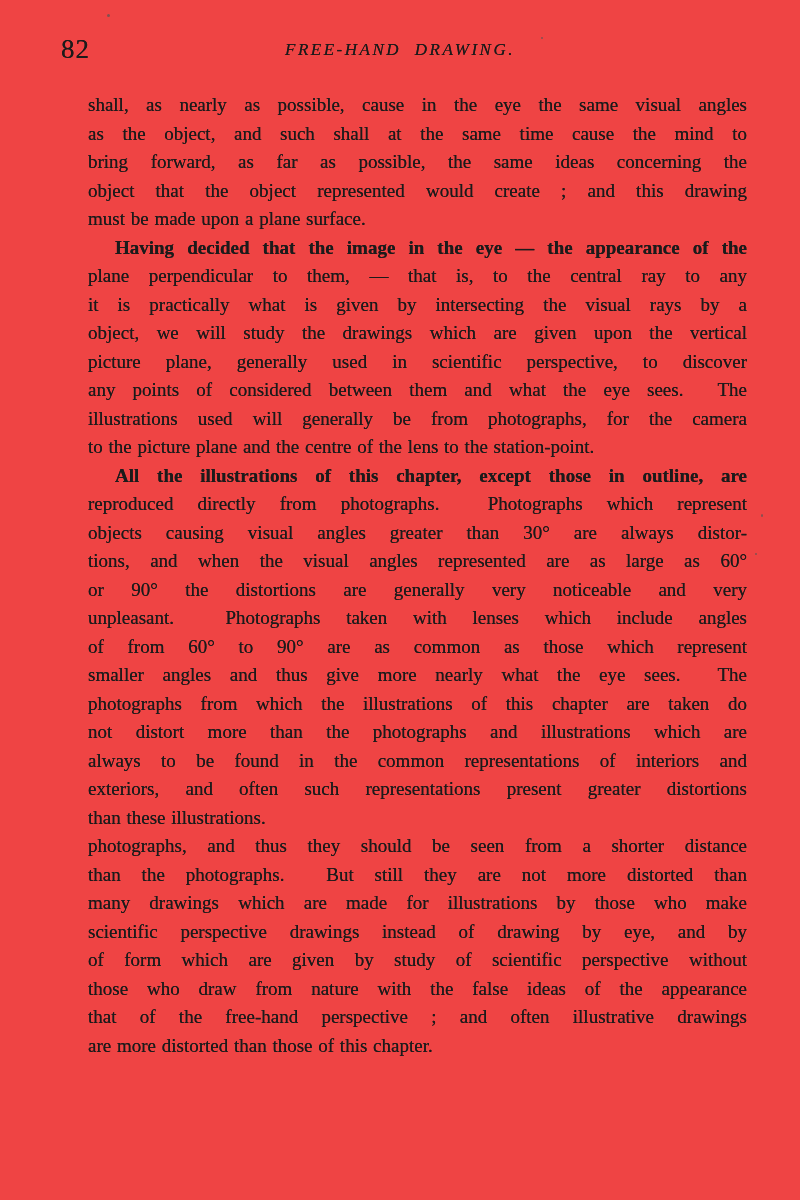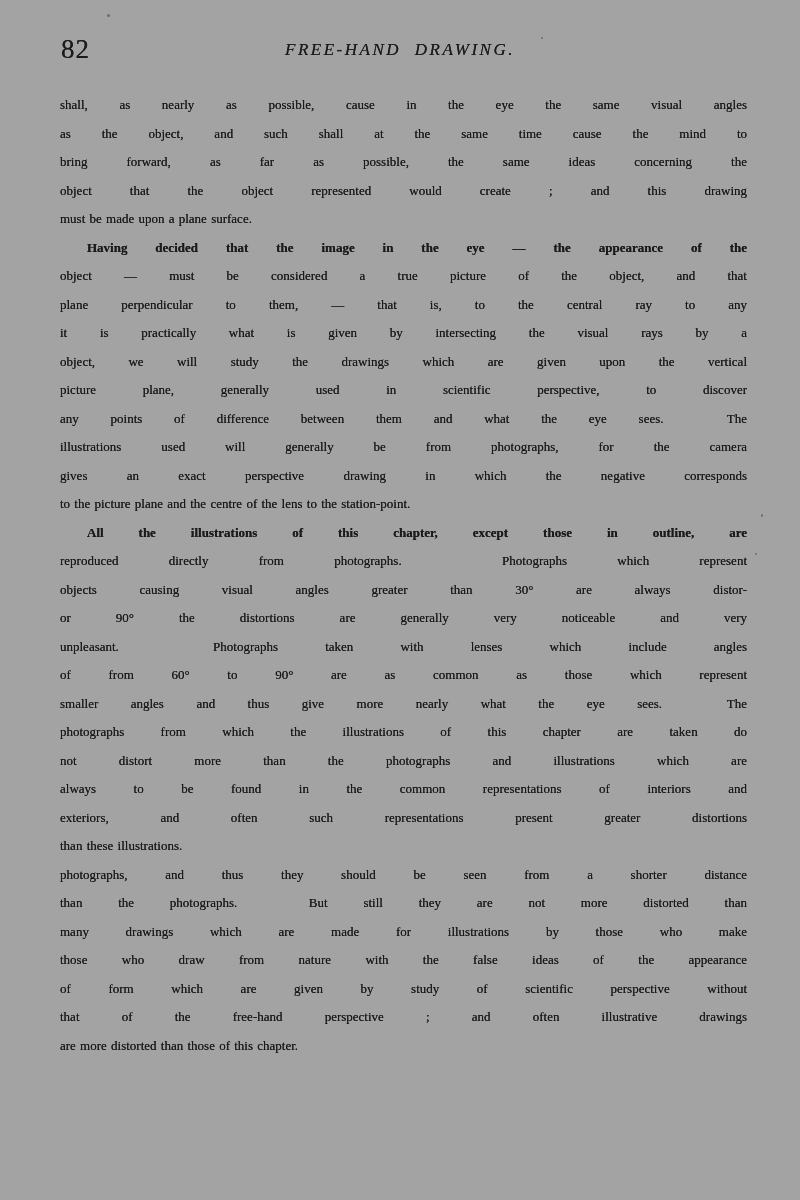--- a/index.html
+++ b/index.html
@@ -4,21 +4,21 @@
 <style>
   html, body {
     margin: 0;
     padding: 0;
     background: #ffffff;
   }
   .page {
     position: relative;
     width: 800px;
     height: 1200px;
-    background: #a3a3a3;
+    background: #ef4444;
     overflow: hidden;
     font-family: "Liberation Serif", "DejaVu Serif", serif;
     color: #1b1b1b;
   }
   
   .running-header {
     position: absolute;
     top: 34px;
     left: 0;
     width: 100%;
@@ -47,27 +47,28 @@
     text-shadow: 0 0 0.6px rgba(20,20,20,0.85);
   }
   
   .text-block {
     position: absolute;
     top: 91px;
     left: 60px;
     width: 687px;
   }
   .line {
-    font-size: 13px;
+    font-size: 19px;
     line-height: 28.5px;
     white-space: pre-wrap;
     text-align: justify;
     text-align-last: justify;
     text-shadow: 0 0 0.55px rgba(25,25,25,0.9);
     word-spacing: 1px;
+    margin-left: 28px;
   }
   .line.para-end {
     text-align-last: left;
   }
   .line.para-start {
     text-indent: 27px;
     font-weight: bold;
   }
   
   .speck {
@@ -91,46 +92,46 @@
     <span class="running-head">FREE-HAND DRAWING.</span>
   </header>
 
   <main class="text-block" id="text-block">
       <div class="line">shall, as nearly as possible, cause in the eye the same visual angles</div>
       <div class="line">as the object, and such shall at the same time cause the mind to</div>
       <div class="line">bring forward, as far as possible, the same ideas concerning the</div>
       <div class="line">object that the object represented would create ; and this drawing</div>
       <div class="line para-end">must be made upon a plane surface.</div>
       <div class="line para-start">Having decided that the image in the eye — the appearance of the</div>
-      <div class="line">object — must be considered a true picture of the object, and that</div>
       <div class="line">plane perpendicular to them, — that is, to the central ray to any</div>
       <div class="line">it is practically what is given by intersecting the visual rays by a</div>
       <div class="line">object, we will study the drawings which are given upon the vertical</div>
       <div class="line">picture plane, generally used in scientific perspective, to discover</div>
-      <div class="line">any points of difference between them and what the eye sees.  The</div>
+      <div class="line">any points of considered between them and what the eye sees.  The</div>
       <div class="line">illustrations used will generally be from photographs, for the camera</div>
-      <div class="line">gives an exact perspective drawing in which the negative corresponds</div>
       <div class="line para-end">to the picture plane and the centre of the lens to the station-point.</div>
       <div class="line para-start">All the illustrations of this chapter, except those in outline, are</div>
       <div class="line">reproduced directly from photographs.  Photographs which represent</div>
       <div class="line">objects causing visual angles greater than 30° are always distor-</div>
+      <div class="line">tions, and when the visual angles represented are as large as 60°</div>
       <div class="line">or 90° the distortions are generally very noticeable and very</div>
       <div class="line">unpleasant.  Photographs taken with lenses which include angles</div>
       <div class="line">of from 60° to 90° are as common as those which represent</div>
       <div class="line">smaller angles and thus give more nearly what the eye sees.  The</div>
       <div class="line">photographs from which the illustrations of this chapter are taken do</div>
       <div class="line">not distort more than the photographs and illustrations which are</div>
       <div class="line">always to be found in the common representations of interiors and</div>
       <div class="line">exteriors, and often such representations present greater distortions</div>
       <div class="line para-end">than these illustrations.</div>
       <div class="line">photographs, and thus they should be seen from a shorter distance</div>
       <div class="line">than the photographs.  But still they are not more distorted than</div>
       <div class="line">many drawings which are made for illustrations by those who make</div>
+      <div class="line">scientific perspective drawings instead of drawing by eye, and by</div>
+      <div class="line">of form which are given by study of scientific perspective without</div>
       <div class="line">those who draw from nature with the false ideas of the appearance</div>
-      <div class="line">of form which are given by study of scientific perspective without</div>
       <div class="line">that of the free-hand perspective ; and often illustrative drawings</div>
       <div class="line para-end">are more distorted than those of this chapter.</div>
     </main>
 
   <div class="speck s1"></div>
   <div class="speck s2"></div>
   <div class="speck s3"></div>
   <div class="speck s4"></div>
 
 </div>

